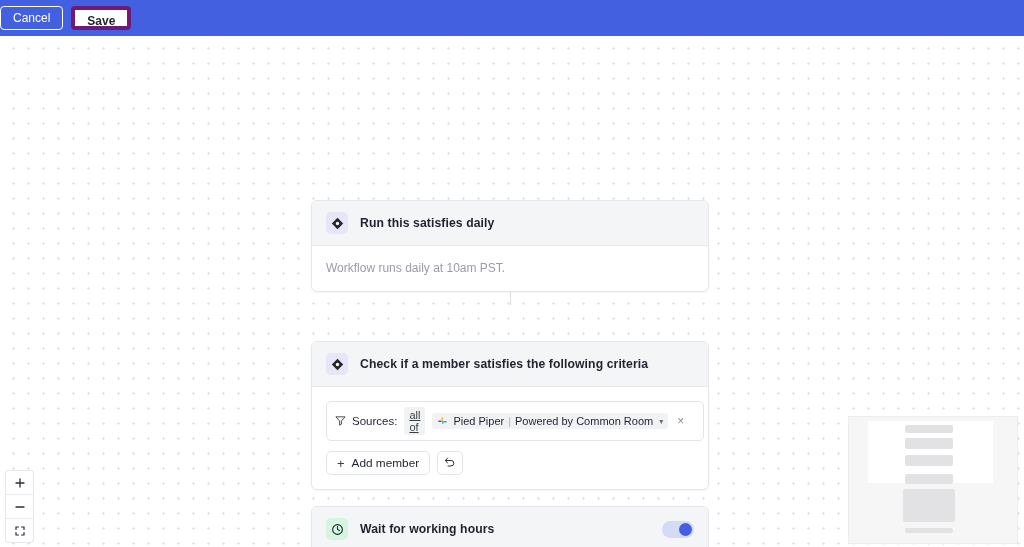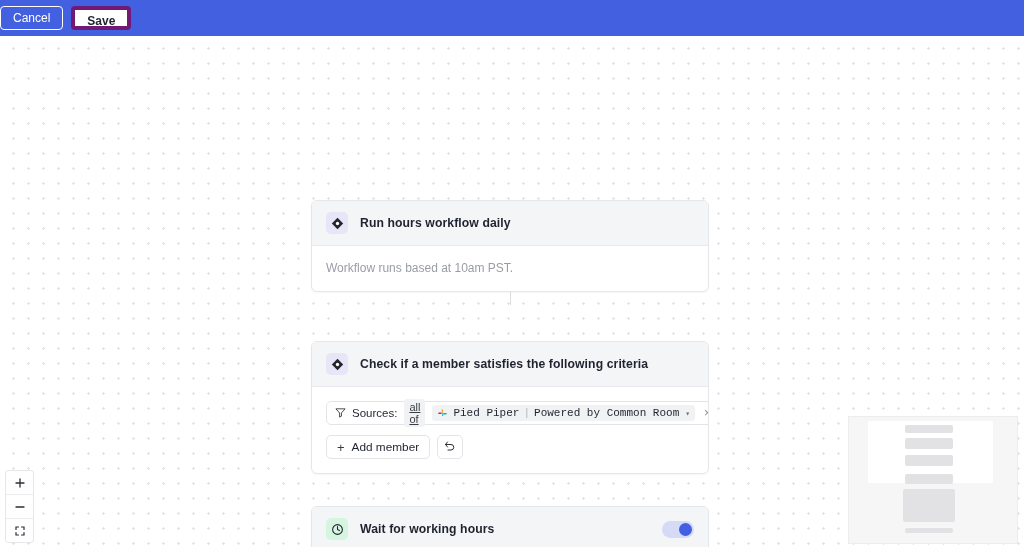--- a/index.html
+++ b/index.html
@@ -153,21 +153,21 @@
   }
 
   
   .card-filter { top: 305px; }
   .filter-pill {
     display: inline-flex;
     align-items: center;
     border: 1px solid #e3e4e8;
     border-radius: 5px;
     background: #ffffff;
-    height: 24px;
+    height: 40px;
     padding: 0 19px 0 8px;
     box-sizing: border-box;
     font-size: 11.5px;
     color: #1f2330;
     cursor: pointer;
   }
   .pill-label {
     font-size: 11.5px;
     color: #1f2330;
     margin: 0 7px 0 6px;
@@ -183,21 +183,20 @@
   .chip-source {
     display: inline-flex;
     align-items: center;
     background: #f1f2f4;
     border-radius: 3px;
     padding: 2px 5px;
     margin-left: 7px;
     font-size: 11px;
     color: #1f2330;
     white-space: nowrap;
-    font-family: Liberation Mono, monospace;
   }
   .chip-source .sep {
     color: #b6b8bf;
     margin: 0 4px;
   }
   .caret { margin-left: 6px; color: #6c6f77; font-size: 8px; }
   .pill-x {
     margin-left: 9px;
     color: #8b8e96;
     font-size: 12px;
@@ -315,24 +314,24 @@
 
 
   <div class="card card-trigger">
     <div class="node-head">
       <div class="node-badge badge-lav">
         <svg width="13" height="13" viewBox="0 0 24 24">
           <path d="M12 1.5 22.5 12 12 22.5 1.5 12z" fill="#25262c"></path>
           <circle cx="12" cy="12" r="3.1" fill="#ffffff"></circle>
         </svg>
       </div>
-      <div class="node-title">Run hours workflow daily</div>
+      <div class="node-title">Run this satisfies daily</div>
     </div>
     <div class="node-body">
-      <div class="trigger-line">Workflow runs based at 10am PST.</div>
+      <div class="trigger-line">Workflow runs daily at 10am PST.</div>
     </div>
   </div>
 
   <div class="card card-filter">
     <div class="node-head">
       <div class="node-badge badge-lav">
         <svg width="13" height="13" viewBox="0 0 24 24">
           <path d="M12 1.5 22.5 12 12 22.5 1.5 12z" fill="#25262c"></path>
           <circle cx="12" cy="12" r="3.1" fill="#ffffff"></circle>
         </svg>

